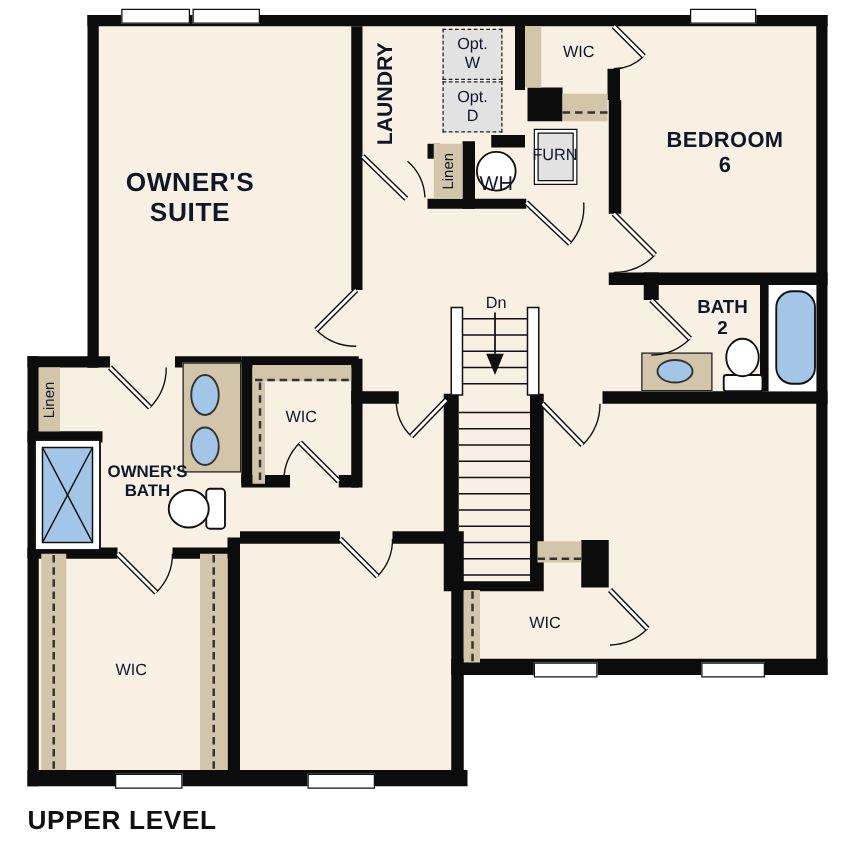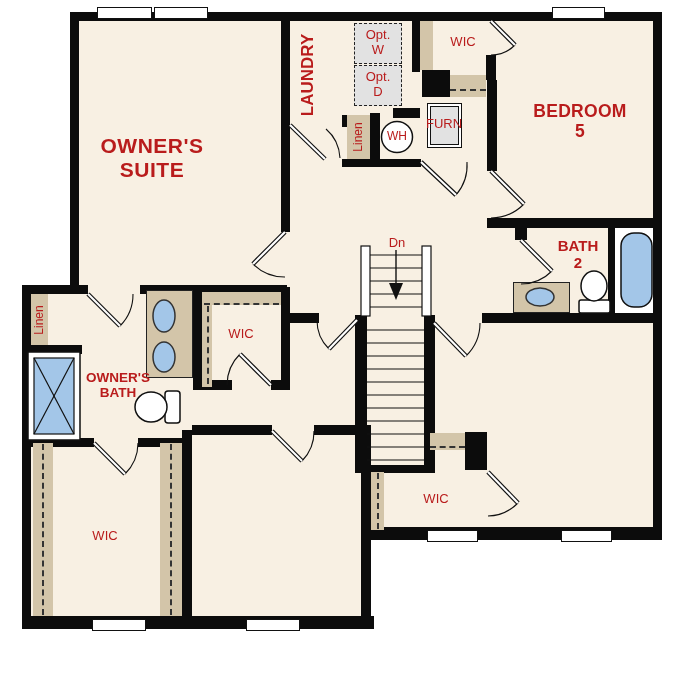--- a/index.html
+++ b/index.html
@@ -7,21 +7,21 @@
           font-family:"Liberation Sans",sans-serif;}
   .floor{position:absolute;background:#f8f0e3;}
   .wall{position:absolute;background:#0c0c0c;}
   .shelf{position:absolute;background:#d3c5a9;}
   .window{position:absolute;background:#ffffff;border:1.5px solid #111;box-sizing:border-box;}
   .optbox{position:absolute;background:#e2e2e2;border:1.5px dashed #222;box-sizing:border-box;}
   .furn-outer{position:absolute;border:1.5px solid #111;background:#fff;padding:2px;box-sizing:border-box;}
   .furn-inner{width:100%;height:100%;border:1.5px solid #111;background:#e2e2e2;box-sizing:border-box;}
   .dash-h{position:absolute;border-top:2px dashed #333;height:0;}
   .dash-v{position:absolute;border-left:2px dashed #333;width:0;}
-  .lbl{position:absolute;transform:translate(-50%,-50%);color:#b91c1c;white-space:pre-line;
+  .lbl{position:absolute;transform:translate(-50%,-50%);color:#0f172a;white-space:pre-line;
        text-align:center;line-height:1.12;}
   .vert{writing-mode:vertical-rl;transform:translate(-50%,-50%) rotate(180deg);}
   .big{font-weight:bold;font-size:21px;letter-spacing:.5px;}
   .room{font-weight:bold;font-size:17.5px;letter-spacing:.3px;}
   .bath{font-weight:bold;font-size:15px;}
   .obath{font-weight:bold;font-size:13.5px;}
   .small{font-size:13px;}
   .tiny{font-size:12px;}
   .title{position:absolute;font-weight:bold;font-size:21px;letter-spacing:.5px;color:#111;}
   svg{position:absolute;left:0;top:0;}
@@ -248,29 +248,30 @@
       </g>
     </g>
   </svg>
 
   <div class="lbl big" style="left:152px;top:158px;">OWNER'S
 SUITE</div>
   <div class="lbl vert" style="left:308px;top:75px;font-weight:bold;font-size:17px;">LAUNDRY</div>
   <div class="lbl vert tiny" style="left:359px;top:137px;">Linen</div>
   <div class="lbl vert tiny" style="left:40px;top:320px;">Linen</div>
   <div class="lbl small" style="left:463px;top:42px;">WIC</div>
-  <div class="lbl" style="left:397px;top:137px;font-size:12px;">WH</div>
+  <div class="lbl" style="left:397px;top:148px;font-size:16px;">WH</div>
   <div class="lbl small" style="left:444px;top:124px;background:transparent;">FURN</div>
   <div class="lbl small" style="left:378px;top:43px;">Opt.
 W</div>
   <div class="lbl small" style="left:378px;top:85px;">Opt.
 D</div>
-  <div class="lbl room" style="left:580px;top:122px;">BEDROOM 5</div>
+  <div class="lbl room" style="left:580px;top:122px;">BEDROOM 6</div>
   <div class="lbl bath" style="left:578px;top:255px;">BATH
 2</div>
   <div class="lbl small" style="left:397px;top:243px;">Dn</div>
   <div class="lbl small" style="left:436px;top:499px;">WIC</div>
   <div class="lbl small" style="left:105px;top:536px;">WIC</div>
   <div class="lbl obath" style="left:118px;top:385px;">OWNER'S
 BATH</div>
   <div class="lbl small" style="left:241px;top:334px;">WIC</div>
 
+  <div class="title" style="left:22px;top:645px;">UPPER LEVEL</div>
 </div>
 
 </body></html>

